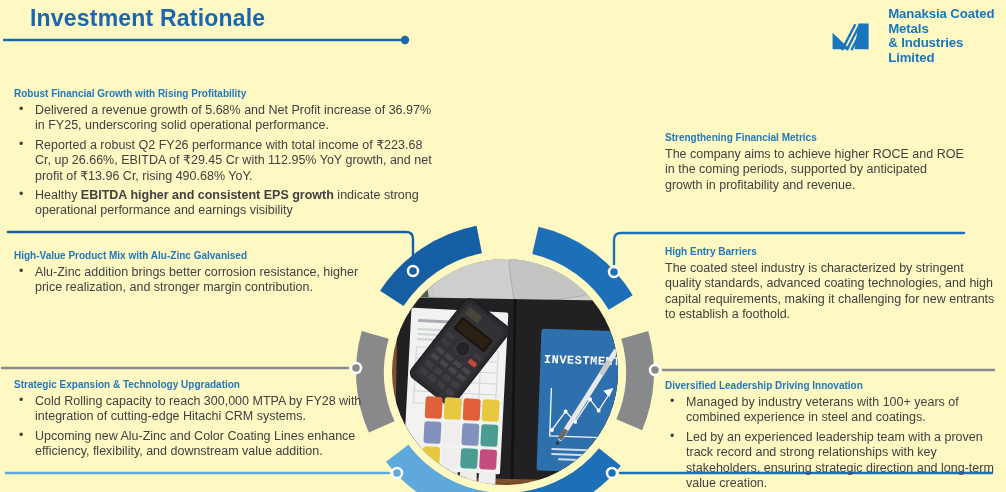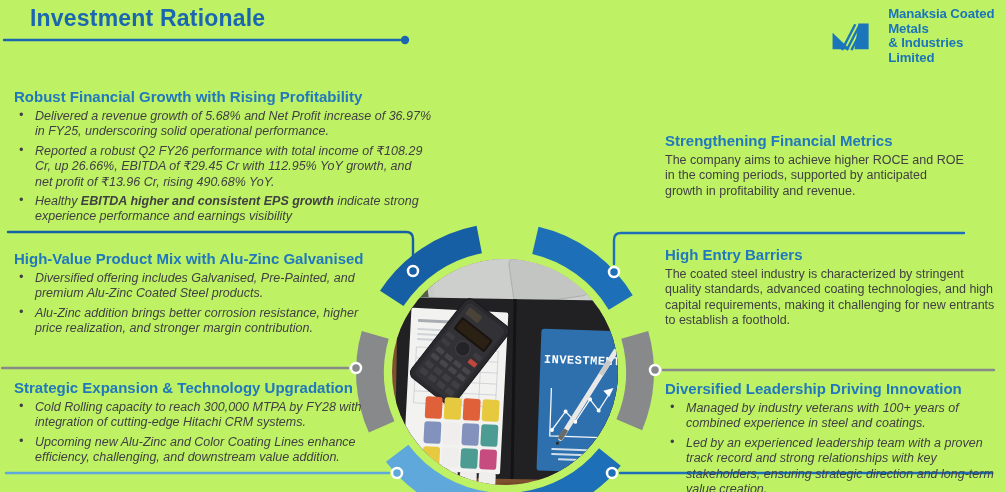--- a/index.html
+++ b/index.html
@@ -8,35 +8,35 @@
     --body-text:#414042;
     --logo-blue:#1b75bb;
     --segment-dark-blue:#175fa4;
     --segment-blue:#1d70b7;
     --segment-gray:#87898b;
     --segment-light-blue:#5ea8db;
     --book-blue:#2e70ad;
   }
   html,body{margin:0;padding:0;background:#e8e8e8;}
   .slide{
-    position:relative;width:1006px;height:492px;background:#bef264;
+    position:relative;width:1006px;height:492px;background:#fef9c3;
     font-family:"Liberation Sans","DejaVu Sans",sans-serif;overflow:hidden;
     margin:0 auto;
   }
   .overlay{position:absolute;left:0;top:0;z-index:1;pointer-events:none;}
   h1.title{
     position:absolute;left:30px;top:5px;margin:0;z-index:2;
     font-size:23px;font-weight:700;color:var(--title-blue);letter-spacing:.2px;
   }
   .logo{position:absolute;left:831px;top:7px;z-index:2;display:flex;align-items:center;gap:18px;}
   .logo-text{font-weight:700;font-size:13.2px;line-height:1.1;color:var(--logo-blue);letter-spacing:-.1px;}
   .sec{position:absolute;z-index:2;}
-  .sec h2{margin:0 0 4px 0;font-size:15px;font-weight:700;color:var(--heading-blue);}
+  .sec h2{margin:0 0 4px 0;font-size:10px;font-weight:700;color:var(--heading-blue);}
   .sec ul{margin:0;padding:0;list-style:none;}
-  .sec li{position:relative;padding-left:21px;margin-bottom:4px;font-size:12.5px;line-height:1.23;color:var(--body-text);font-style:italic;}
+  .sec li{position:relative;padding-left:21px;margin-bottom:4px;font-size:12.5px;line-height:1.23;color:var(--body-text);}
   .sec li::before{content:"\2022";position:absolute;left:5px;top:-1px;color:var(--body-text);}
   .sec p{margin:0;font-size:12.5px;line-height:1.23;color:var(--body-text);}
   .sec b{font-weight:700;}
   
   .seg-dark-blue{fill:var(--segment-dark-blue);}
   .seg-blue{fill:var(--segment-blue);}
   .seg-gray{fill:var(--segment-gray);}
   .seg-light-blue{fill:var(--segment-light-blue);}
   .node{stroke:#ffffff;stroke-width:2.5;}
   .cline{fill:none;stroke-width:2.4;stroke-linecap:round;}
@@ -241,38 +241,37 @@
           <rect x="560" y="459" width="44" height="2" rx="1"></rect>
         </g>
       </g>
     </g>
   </svg>
 
   <div class="sec" style="left:14px;top:88px;width:418px;">
     <h2>Robust Financial Growth with Rising Profitability</h2>
     <ul>
       <li><span>Delivered a revenue growth of 5.68% and Net Profit increase of 36.97% in FY25, underscoring solid operational performance.</span></li>
-      <li><span>Reported a robust Q2 FY26 performance with total income of ₹108.29 Cr, up 26.66%, EBITDA of ₹29.45 Cr with 112.95% YoY growth, and net profit of ₹13.96 Cr, rising 490.68% YoY.</span></li>
-      <li><span>Healthy </span><b>EBITDA higher and consistent EPS growth</b><span> indicate strong experience performance and earnings visibility</span></li>
+      <li><span>Reported a robust Q2 FY26 performance with total income of ₹223.68 Cr, up 26.66%, EBITDA of ₹29.45 Cr with 112.95% YoY growth, and net profit of ₹13.96 Cr, rising 490.68% YoY.</span></li>
+      <li><span>Healthy </span><b>EBITDA higher and consistent EPS growth</b><span> indicate strong operational performance and earnings visibility</span></li>
     </ul>
   </div>
 
   <div class="sec" style="left:14px;top:250px;width:362px;">
     <h2>High-Value Product Mix with Alu-Zinc Galvanised</h2>
     <ul>
-      <li><span>Diversified offering includes Galvanised, Pre-Painted, and premium Alu-Zinc Coated Steel products.</span></li>
       <li><span>Alu-Zinc addition brings better corrosion resistance, higher price realization, and stronger margin contribution.</span></li>
     </ul>
   </div>
 
   <div class="sec" style="left:14px;top:379px;width:368px;">
     <h2>Strategic Expansion &amp; Technology Upgradation</h2>
     <ul>
       <li><span>Cold Rolling capacity to reach 300,000 MTPA by FY28 with integration of cutting-edge Hitachi CRM systems.</span></li>
-      <li><span>Upcoming new Alu-Zinc and Color Coating Lines enhance efficiency, challenging, and downstream value addition.</span></li>
+      <li><span>Upcoming new Alu-Zinc and Color Coating Lines enhance efficiency, flexibility, and downstream value addition.</span></li>
     </ul>
   </div>
 
   <div class="sec" style="left:665px;top:132px;width:300px;">
     <h2>Strengthening Financial Metrics</h2>
     <p>The company aims to achieve higher ROCE and ROE in the coming periods, supported by anticipated growth in profitability and revenue.</p>
   </div>
 
   <div class="sec" style="left:665px;top:246px;width:332px;">
     <h2>High Entry Barriers</h2>

